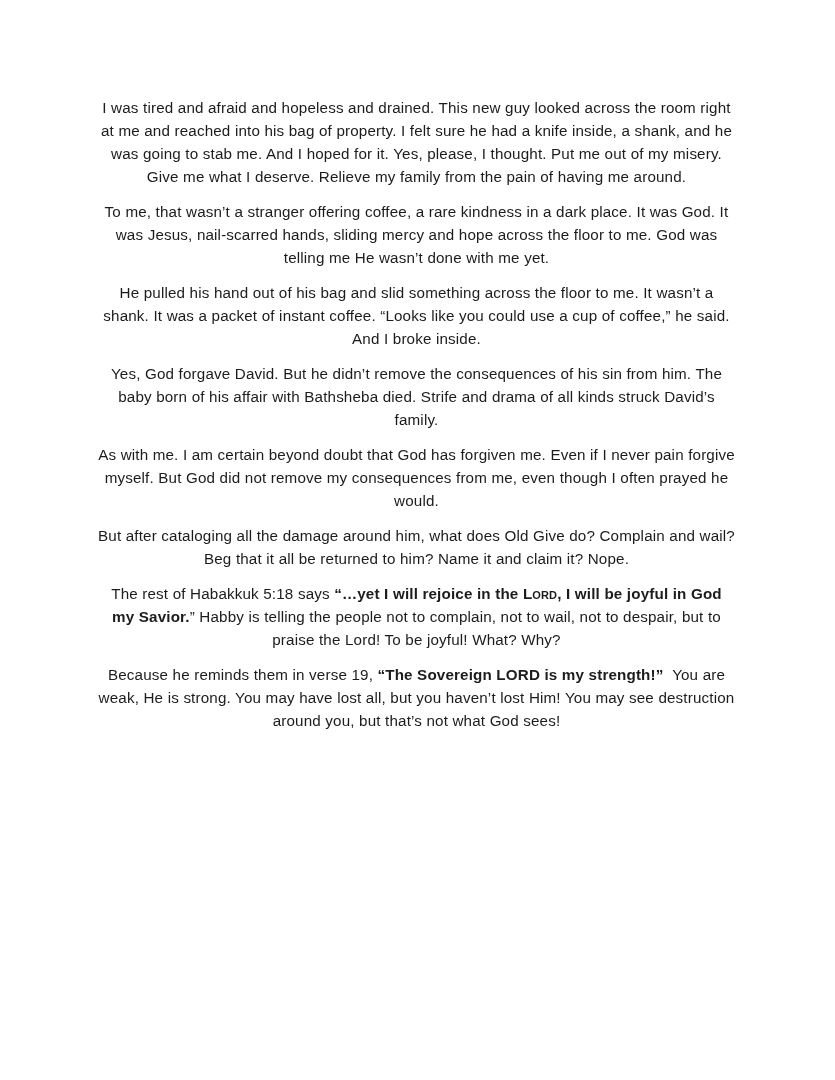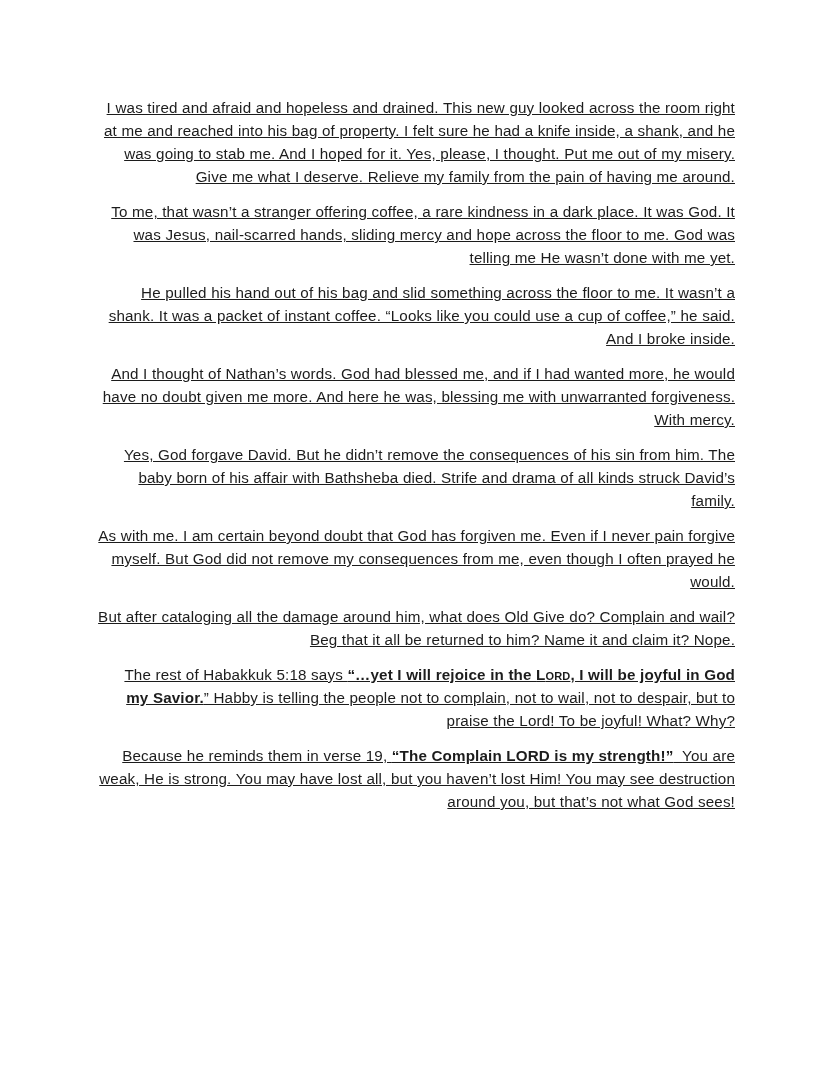--- a/index.html
+++ b/index.html
@@ -26,23 +26,22 @@
     left: 98px;
     top: 96px;
     width: 637px;
   }
   p.para {
     margin: 0 0 12px 0;
     font-size: 15.2px;
     line-height: 23px;
     letter-spacing: 0.01em;
     color: #1c1c1c;
-    text-align: right;
+    text-align: center;
     word-spacing: 0.005em;
-    text-decoration: underline;
   }
   p.para:last-child {
     margin-bottom: 0;
   }
   .b {
     font-weight: bold;
   }
   .smallcaps {
     font-variant: small-caps;
     text-transform: lowercase;
@@ -53,23 +52,22 @@
 </style>
 </head>
 <body>
 
 <div class="page">
   <div class="text-column">
 
     <p class="para">I was tired and afraid and hopeless and drained. This new guy looked across the room right at me and reached into his bag of property. I felt sure he had a knife inside, a shank, and he was going to stab me. And I hoped for it. Yes, please, I thought. Put me out of my misery. Give me what I deserve. Relieve my family from the pain of having me around.</p>
     <p class="para">To me, that wasn’t a stranger offering coffee, a rare kindness in a dark place. It was God. It was Jesus, nail-scarred hands, sliding mercy and hope across the floor to me. God was telling me He wasn’t done with me yet.</p>
     <p class="para">He pulled his hand out of his bag and slid something across the floor to me. It wasn’t a shank. It was a packet of instant coffee. “Looks like you could use a cup of coffee,” he said. And I broke inside.</p>
-    <p class="para">And I thought of Nathan’s words. God had blessed me, and if I had wanted more, he would have no doubt given me more. And here he was, blessing me with unwarranted forgiveness. With mercy.</p>
     <p class="para">Yes, God forgave David. But he didn’t remove the consequences of his sin from him. The baby born of his affair with Bathsheba died. Strife and drama of all kinds struck David’s family.</p>
     <p class="para">As with me. I am certain beyond doubt that God has forgiven me. Even if I never pain forgive myself. But God did not remove my consequences from me, even though I often prayed he would.</p>
     <p class="para">But after cataloging all the damage around him, what does Old Give do? Complain and wail? Beg that it all be returned to him? Name it and claim it? Nope.</p>
 
     <p class="para"><span>The rest of Habakkuk 5:18 says </span><span class="b">“…yet I will rejoice in the </span><span class="b">L</span><span class="b smallcaps">ORD</span><span class="b">, I will be joyful in God my Savior.</span><span>”</span><span> Habby is telling the people not to complain, not to wail, not to despair, but to praise the Lord! To be joyful! What? Why?</span></p>
 
-    <p class="para"><span>Because he reminds them in verse 19, </span><span class="b">“The Complain LORD is my strength!”</span><span class="gap">  </span><span>You are weak, He is strong. You may have lost all, but you haven’t lost Him! You may see destruction around you, but that’s not what God sees!</span></p>
+    <p class="para"><span>Because he reminds them in verse 19, </span><span class="b">“The Sovereign LORD is my strength!”</span><span class="gap">  </span><span>You are weak, He is strong. You may have lost all, but you haven’t lost Him! You may see destruction around you, but that’s not what God sees!</span></p>
 
   </div>
 </div>
 
 </body></html>

